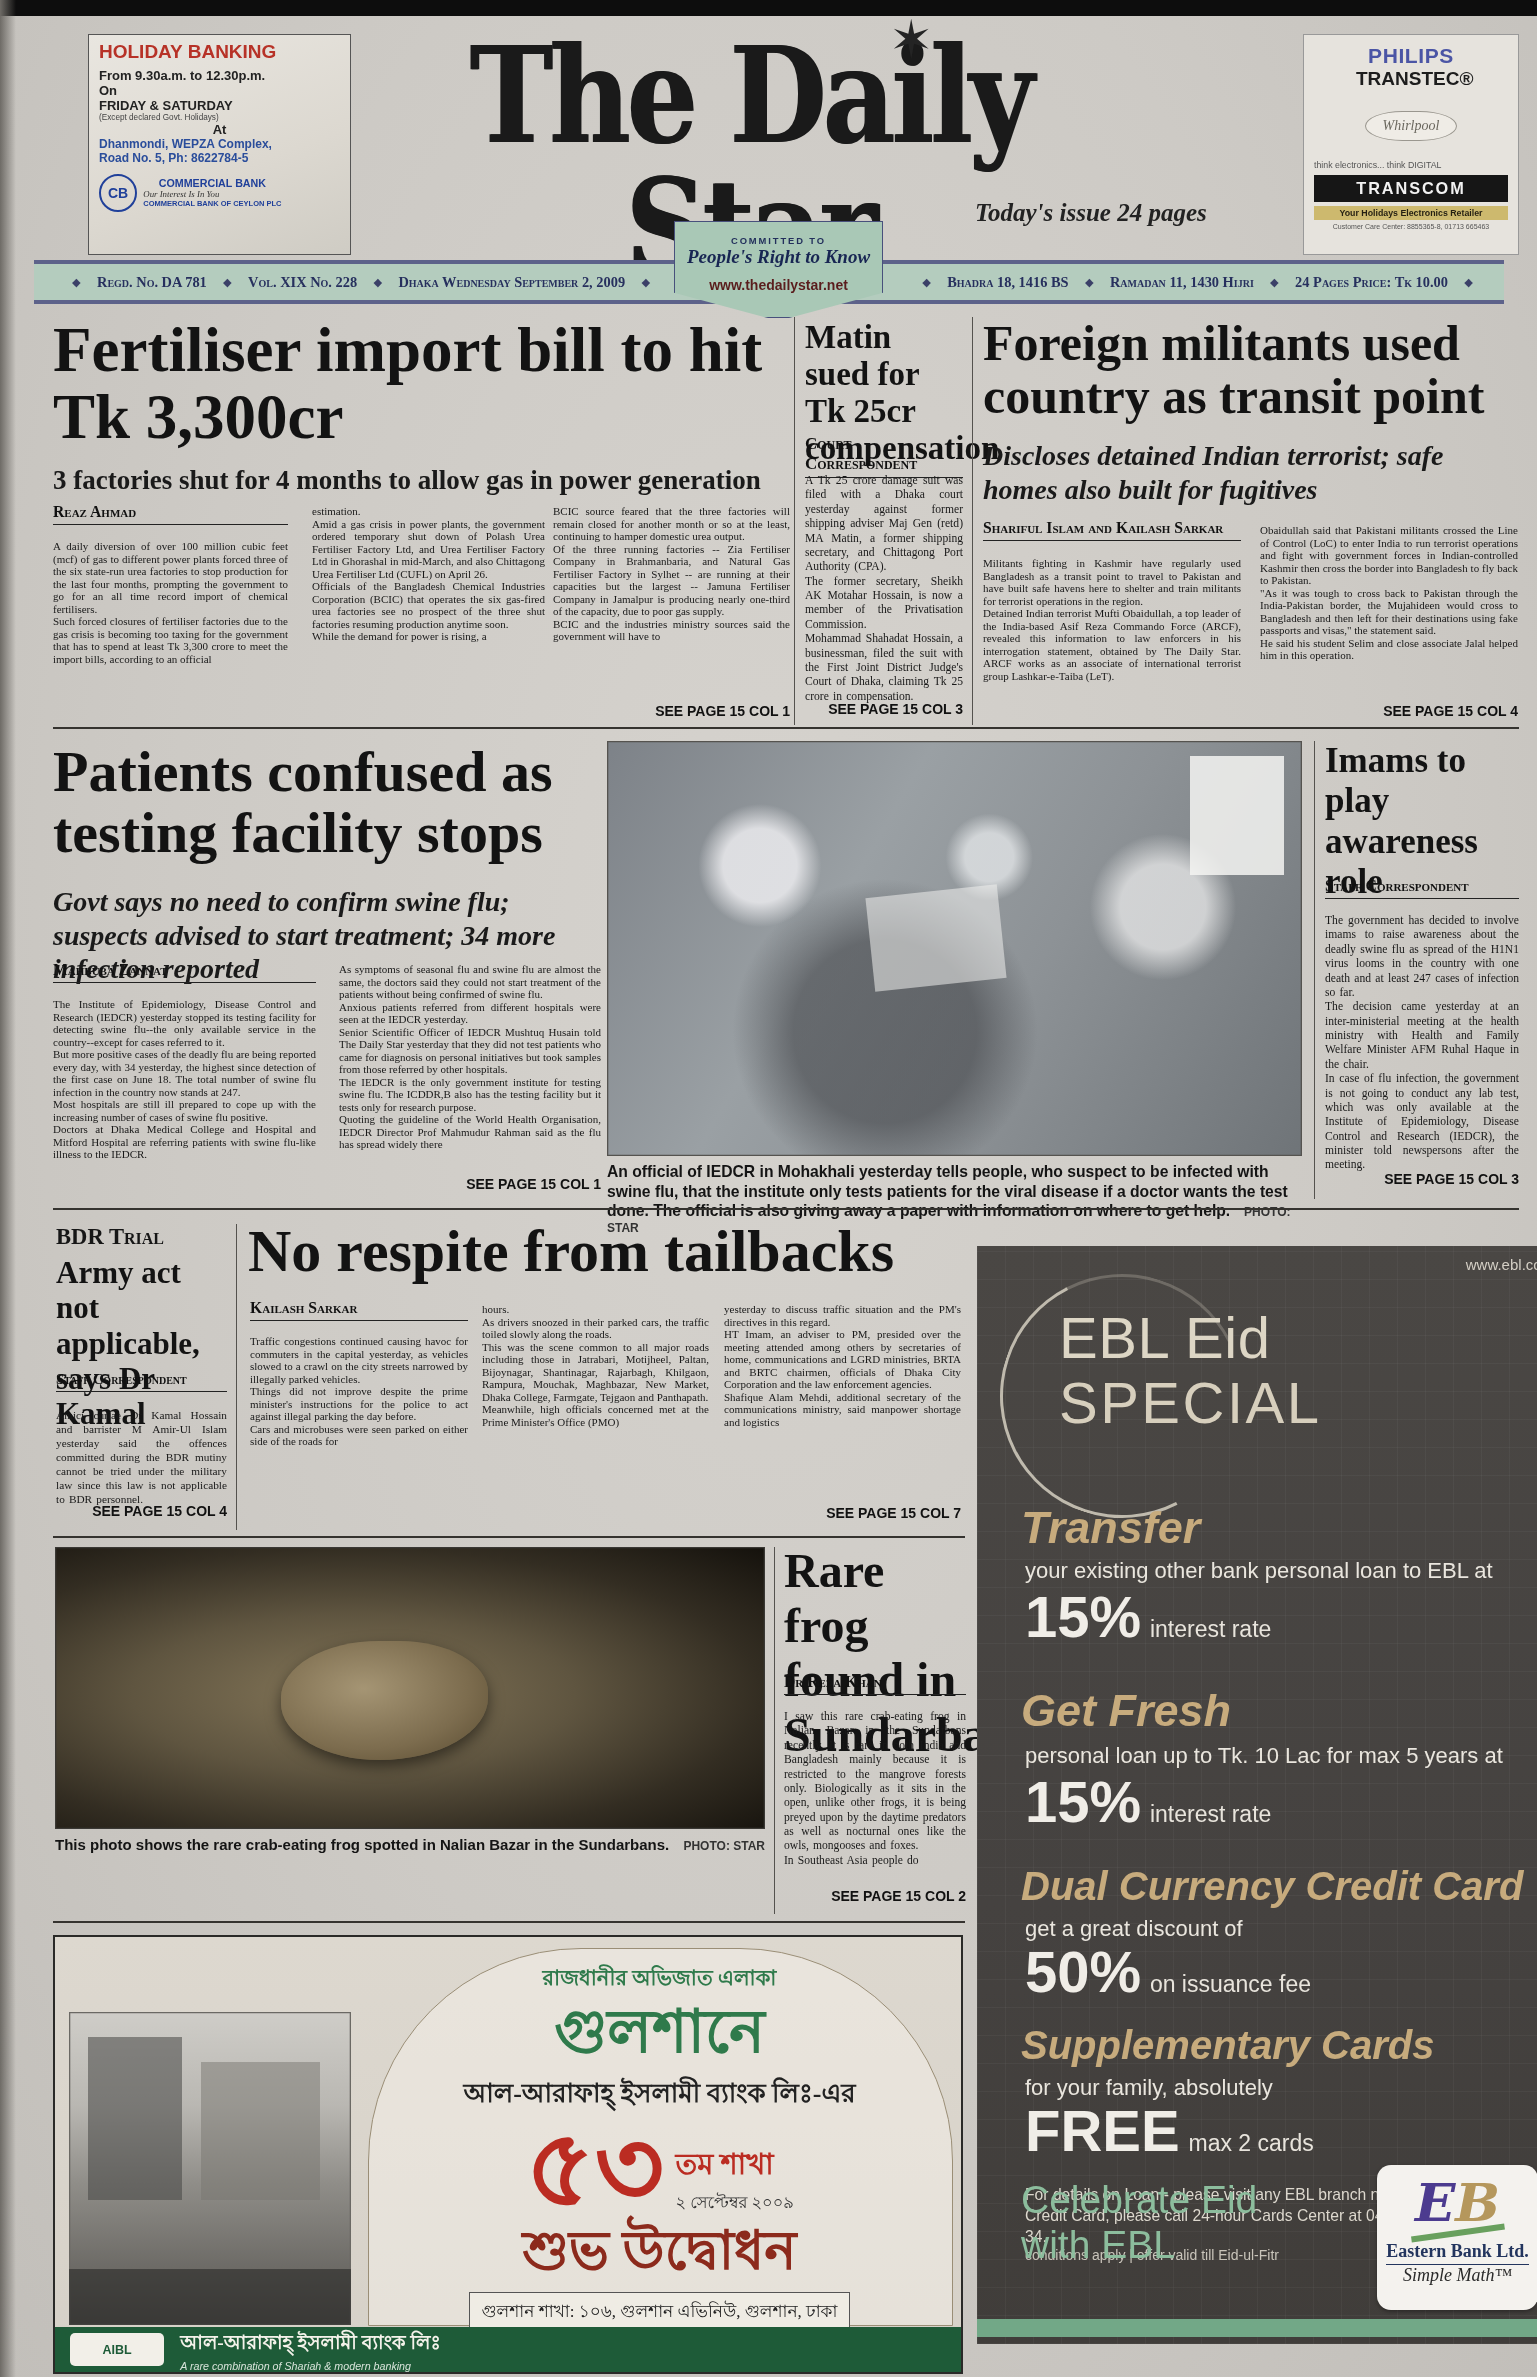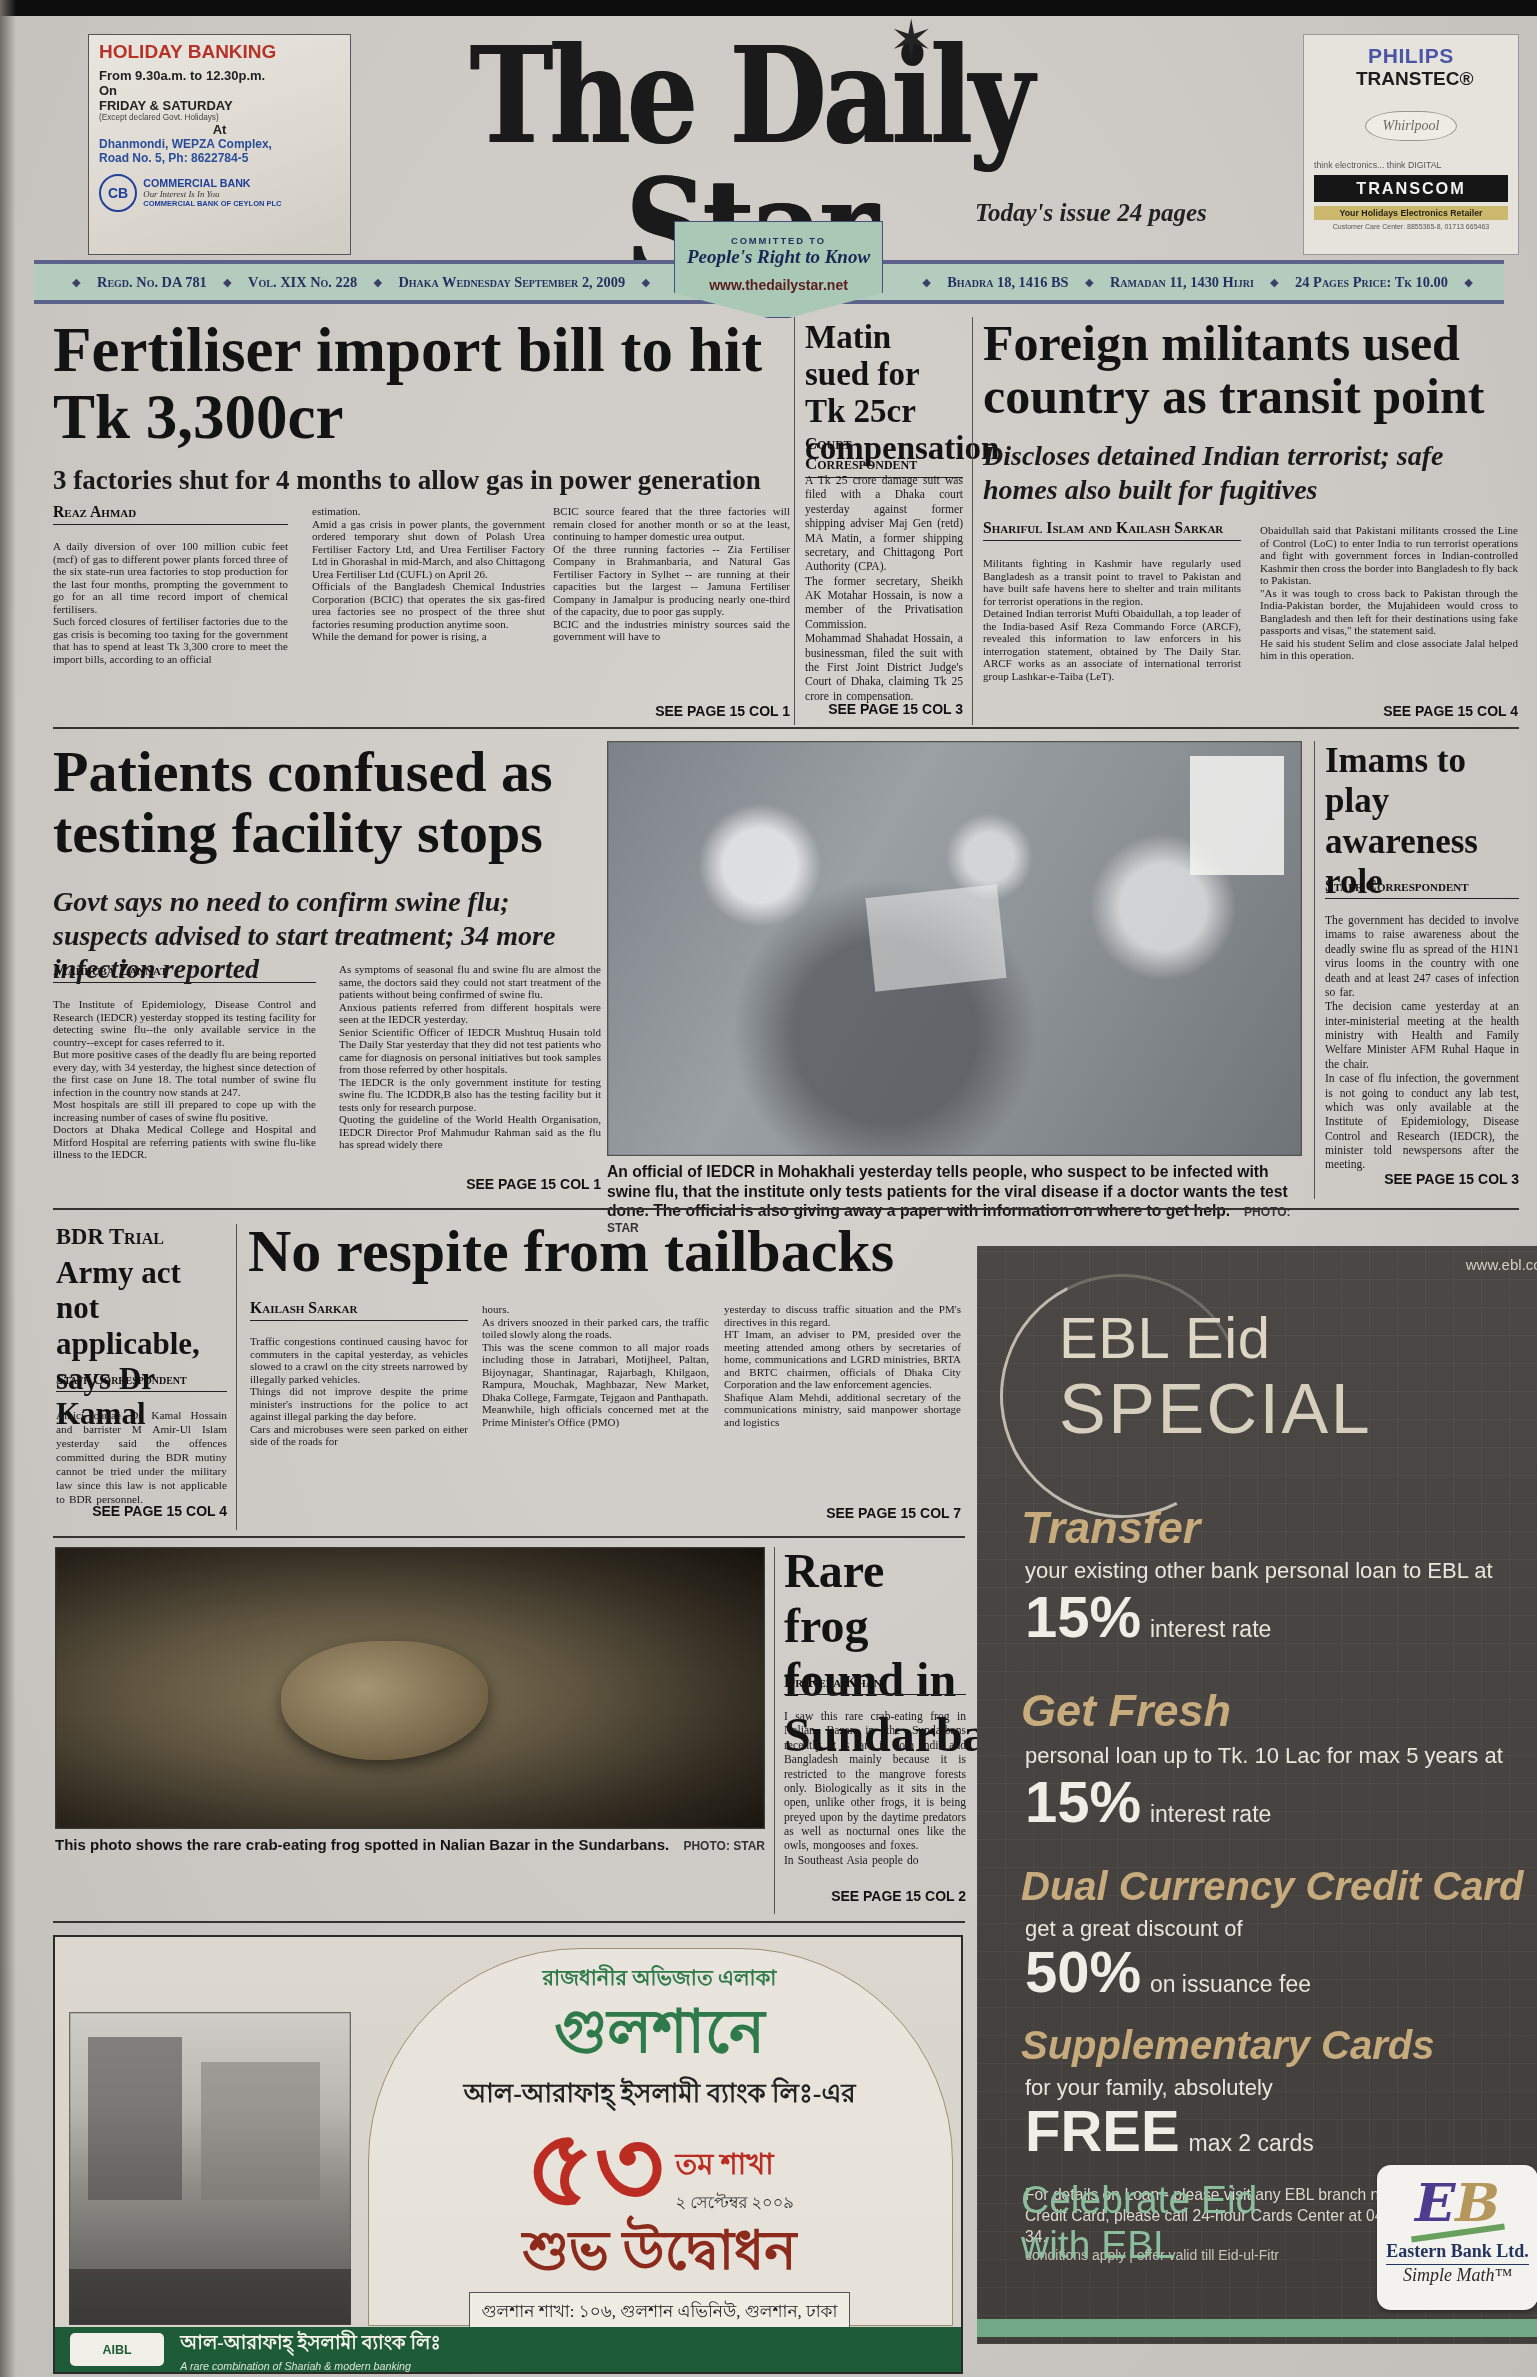--- a/index.html
+++ b/index.html
@@ -44,21 +44,21 @@
   .badge .url{font-family:"Liberation Sans",sans-serif;font-weight:700;font-size:14px;color:#5a1d1d;margin-top:8.8px;}
 
   
   .mastad{background:linear-gradient(160deg,#e9e6e0 0%,#dcd8d0 60%,#cfccc4 100%);
     border:1.3px solid #555;padding:6px 10px;box-sizing:border-box;}
   .mastad-r{background:#e6e3dd;border:0.6px solid #999;padding:8.8px 10px;box-sizing:border-box;text-align:center;}
   .hb-title{font-family:"Liberation Sans",sans-serif;font-weight:700;font-size:19px;color:#b73227;}
   .hb-line{font-family:"Liberation Sans",sans-serif;font-weight:700;font-size:13px;color:#222;}
   .hb-tiny{font-family:"Liberation Sans",sans-serif;font-size:8.2px;color:#444;}
   .hb-blue{font-family:"Liberation Sans",sans-serif;font-weight:700;font-size:12px;color:#2a4d9b;}
-  .cb-bank{font-family:"Liberation Sans",sans-serif;font-weight:700;font-size:10.7px;color:#20409a;}
+  .cb-bank{font-family:"Liberation Sans",sans-serif;font-weight:700;font-size:10.7px;color:#20409a;text-align:center;}
   .cb-slog{font-style:italic;font-size:8.8px;color:#333;}
   .cb-bank2{font-family:"Liberation Sans",sans-serif;font-weight:700;font-size:7.5px;color:#20409a;}
   .philips{font-family:"Liberation Sans",sans-serif;font-weight:700;font-size:21px;color:#4b55a5;letter-spacing:0.6px;}
   .transtec{font-family:"Liberation Sans",sans-serif;font-weight:700;font-size:19px;color:#1d1d1d;}
   .whirl{display:inline-block;border:1.9px solid #9a978f;border-radius:50%/60%;padding:6.3px 16.3px;
     font-style:italic;font-size:14px;color:#6b685f;background:#efece6;}
   .think{font-family:"Liberation Sans",sans-serif;font-size:8.8px;color:#555;}
   .transcom{background:#161616;color:#f2f2f2;font-family:"Liberation Sans",sans-serif;font-weight:700;
     font-size:16.3px;letter-spacing:1.9px;padding:3.8px 0;}
   .retailer{background:#cdb96e;color:#241f12;font-family:"Liberation Sans",sans-serif;font-weight:700;
@@ -80,21 +80,21 @@
     linear-gradient(180deg,#cfcdc8 0%,#b9b7b2 30%,#8f8d88 55%,#55534f 100%);
     box-shadow:inset 0 0 0 1.3px #6b6964;}
 
   
   .ebl{background:
     repeating-linear-gradient(0deg, rgba(255,255,255,.035) 0 1.3px, rgba(0,0,0,0) 1.3px 28px),
     repeating-linear-gradient(90deg, rgba(255,255,255,.035) 0 1.3px, rgba(0,0,0,0) 1.3px 28px),
     linear-gradient(180deg,#4a4744 0%,#454240 60%,#403d3a 100%);}
   .ebl-url{font-family:"Liberation Sans",sans-serif;font-size:15px;color:#d4cfc5;}
   .ebl-eid{font-family:"Liberation Sans",sans-serif;font-size:58px;color:#ddd6c5;letter-spacing:0.6px;}
-  .ebl-special{font-family:"Liberation Sans",sans-serif;font-size:70px;color:#d7cfbd;letter-spacing:2.5px;}
+  .ebl-special{font-family:"Liberation Sans",sans-serif;font-size:58px;color:#d7cfbd;letter-spacing:2.5px;}
   .crescent{width:238px;height:238px;border-radius:50%;
     border:3.1px solid rgba(222,216,200,.8);border-right-color:transparent;border-top-color:rgba(222,216,200,.25);
     transform:rotate(18deg);}
   .ebl-h{font-family:"Liberation Sans",sans-serif;font-weight:700;font-style:italic;color:#c7ab7d;}
   .ebl-sub{font-family:"Liberation Sans",sans-serif;font-size:22px;color:#eae6de;}
   .ebl-big{font-family:"Liberation Sans",sans-serif;font-weight:700;font-size:58px;color:#f0ede7;line-height:1;}
   .ebl-big small{font-size:23px;font-weight:400;color:#e8e4dc;margin-left:8.8px;}
   .ebl-fine{font-family:"Liberation Sans",sans-serif;font-size:15.7px;color:#ddd8ce;line-height:1.35;}
   .ebl-cond{font-family:"Liberation Sans",sans-serif;font-size:14px;color:#c9c4ba;}
   .ebl-band{background:linear-gradient(180deg,#c9b287 0%,#c3ab7e 100%);}

